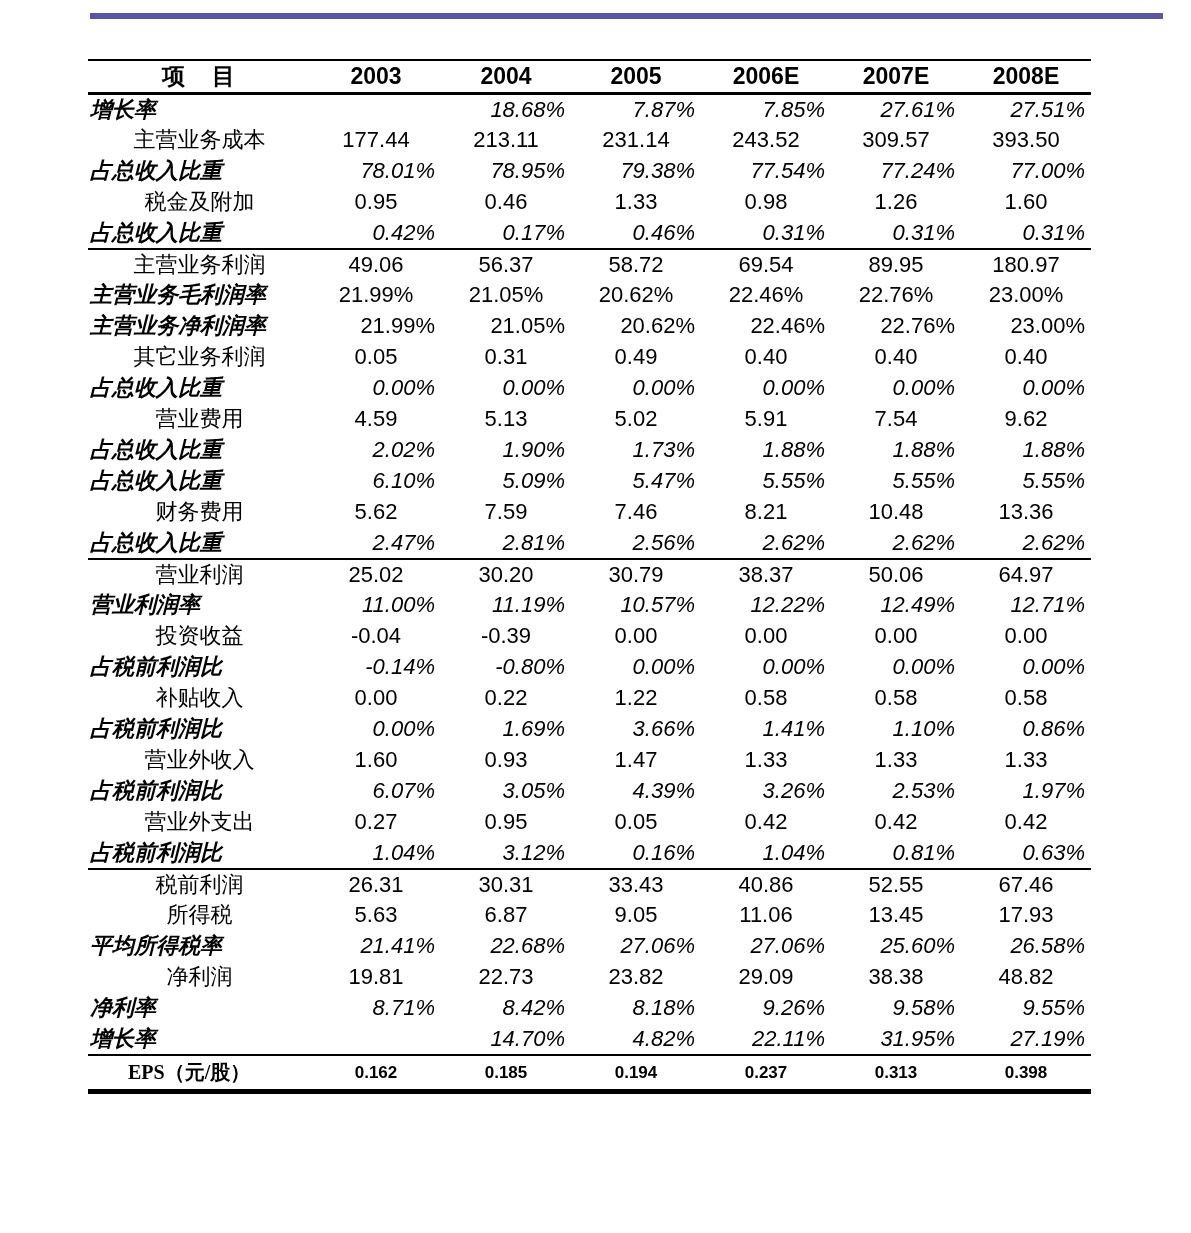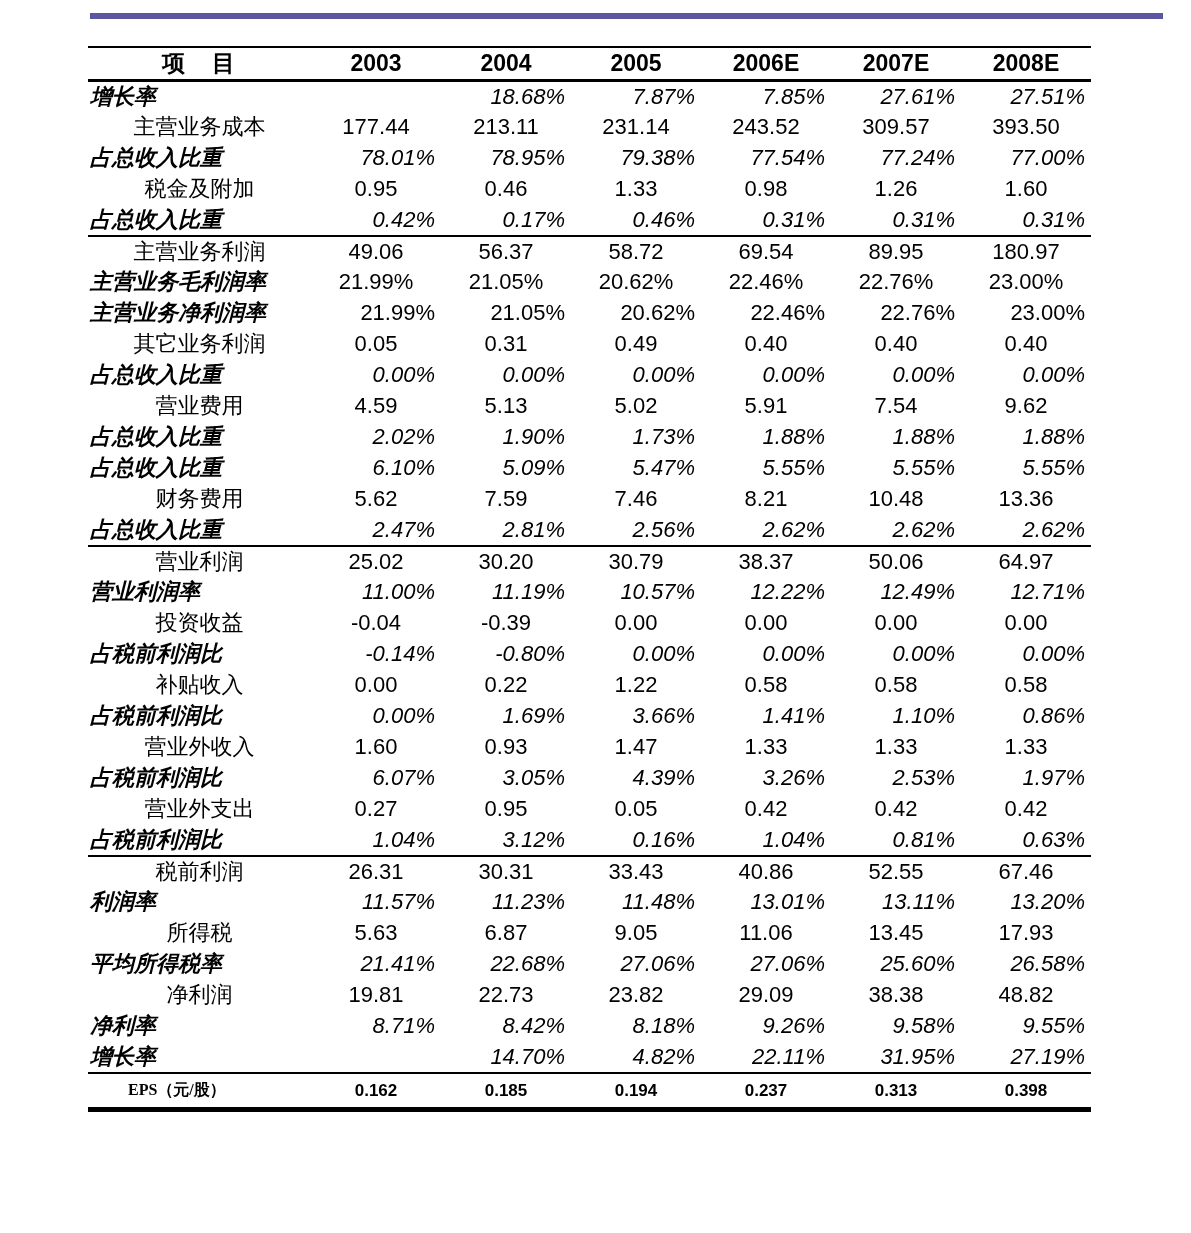--- a/index.html
+++ b/index.html
@@ -12,21 +12,21 @@
     font-family: "Liberation Sans", "DejaVu Sans", sans-serif;
     color: #000;
   }
   .top-rule {
     position: absolute;
     left: 90px; top: 13px;
     width: 1073px; height: 6px;
   }
   table.fin {
     position: absolute;
-    left: 88px; top: 46px;
+    left: 88px; top: 59px;
     width: 1003px;
     border-collapse: collapse;
     table-layout: fixed;
   }
   thead th {
     height: 31px;
     border-top: 2px solid #000;
     border-bottom: 3px solid #000;
     font-size: 23px;
     font-weight: 700;
@@ -44,21 +44,21 @@
     line-height: 1;
   }
   tr.section-end td { border-bottom: 2px solid #000; }
 
   
   td.lab-main { text-align: center; }
   td.lab-sub  { font-style: italic; font-weight: 700; padding-right: 8px; }
   td.lab-eps  {
     text-align: left; padding-left: 40px;
     font-family: "Liberation Serif", "DejaVu Serif", serif;
-    font-weight: 700; font-size: 16px;
+    font-weight: 700; font-size: 20px;
   }
 
   
   td.val-center { text-align: center; }
   td.val-right  { text-align: right; padding-right: 6px; }
   td.val-italic { text-align: right; font-style: italic; padding-right: 6px; }
   td.val-bold   { text-align: center; font-weight: 400; }
 
   tr.eps-row { height: 37px; }
   tr.eps-row td {
@@ -323,29 +323,20 @@
       <tr>
         <td class="lab-main">税前利润</td>
         <td class="val-bold">26.31</td>
         <td class="val-bold">30.31</td>
         <td class="val-bold">33.43</td>
         <td class="val-bold">40.86</td>
         <td class="val-bold">52.55</td>
         <td class="val-bold">67.46</td>
       </tr>
       <tr>
-        <td class="lab-sub">利润率</td>
-        <td class="val-italic">11.57%</td>
-        <td class="val-italic">11.23%</td>
-        <td class="val-italic">11.48%</td>
-        <td class="val-italic">13.01%</td>
-        <td class="val-italic">13.11%</td>
-        <td class="val-italic">13.20%</td>
-      </tr>
-      <tr>
         <td class="lab-main">所得税</td>
         <td class="val-center">5.63</td>
         <td class="val-center">6.87</td>
         <td class="val-center">9.05</td>
         <td class="val-center">11.06</td>
         <td class="val-center">13.45</td>
         <td class="val-center">17.93</td>
       </tr>
       <tr>
         <td class="lab-sub">平均所得税率</td>

